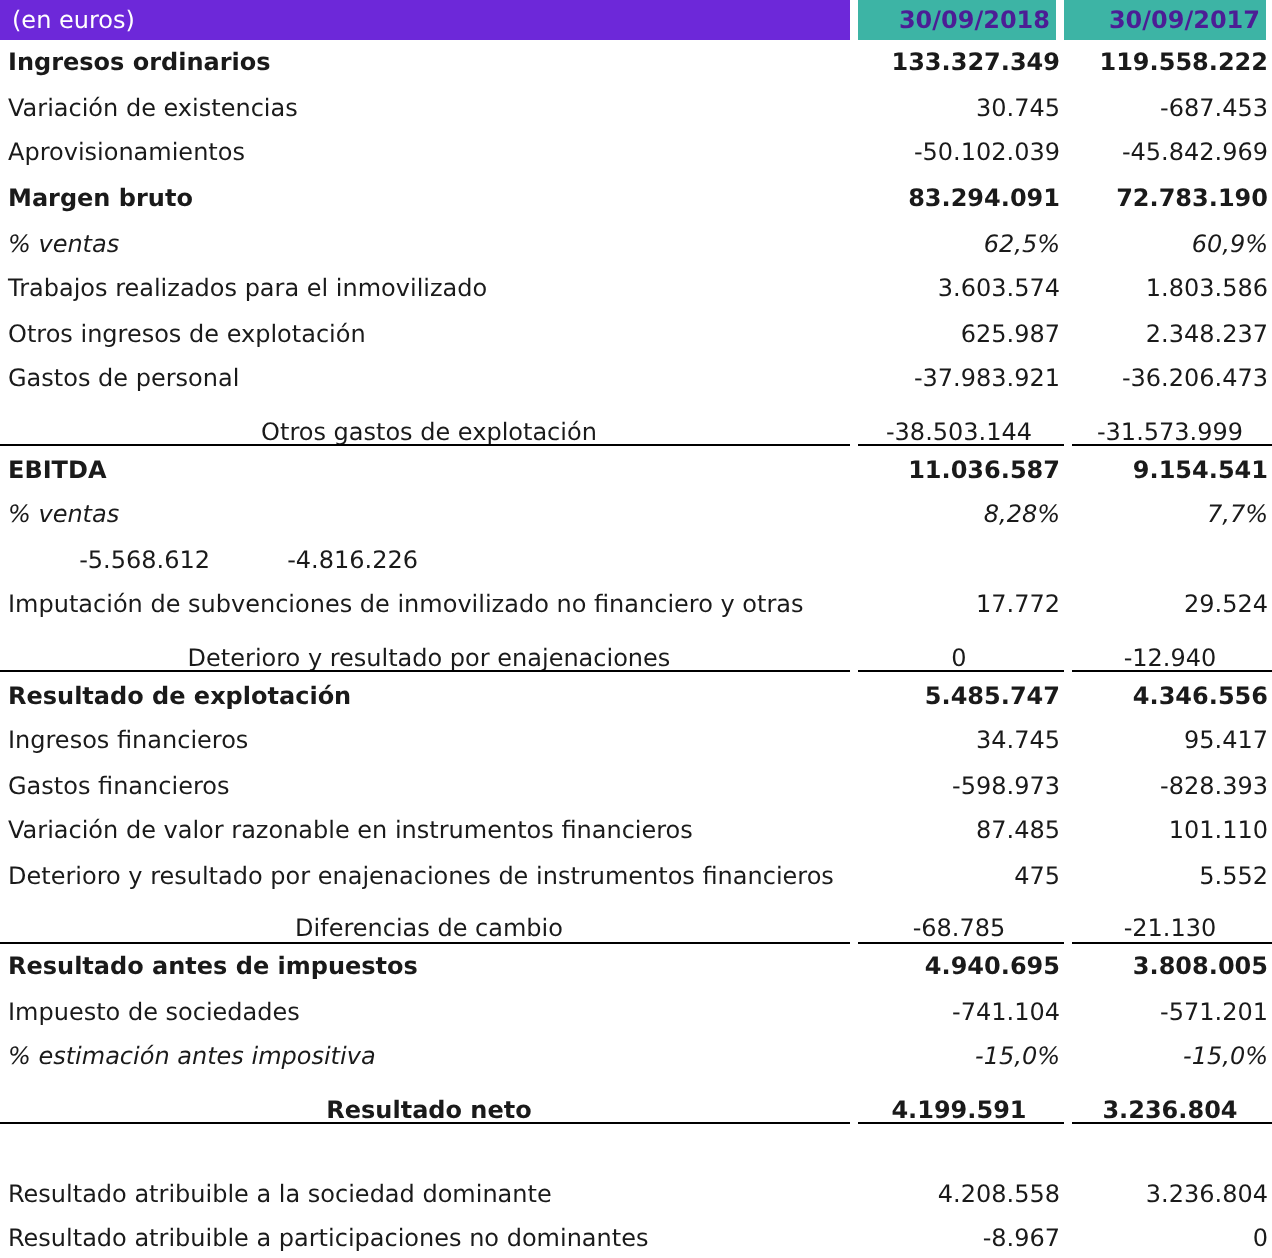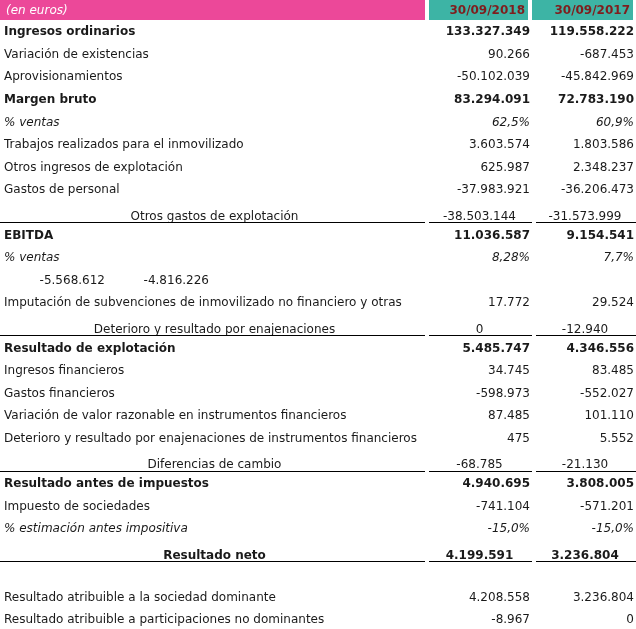--- a/index.html
+++ b/index.html
@@ -4,22 +4,22 @@
 <style>
   html, body { margin: 0; padding: 0; background: #ffffff; }
   body { width: 636px; height: 629px; overflow: hidden; font-family: "DejaVu Sans", sans-serif; font-size: 12px; color: #1a1a1a; }
   .tbl { position: relative; width: 636px; }
   .row { display: flex; height: 22.6px; align-items: center; }
   .hdr { height: 20px; }
   .c-label { width: 425px; box-sizing: border-box; padding-left: 4px; white-space: nowrap; overflow: hidden; }
   .c-val { box-sizing: border-box; text-align: right; padding-right: 2px; white-space: nowrap; }
   .c1 { width: 103px; margin-left: 4px; }
   .c2 { width: 100px; margin-left: 4px; }
-  .hdr .c-label { background: #ec4899; color: #ffffff; font-style: italic; height: 20px; line-height: 20px; padding-left: 6px; }
-  .hdr .c-val { background: #3db4a5; color: #7f1d1d; font-weight: bold; height: 20px; line-height: 20px; padding-right: 3px; }
+  .hdr .c-label { background: #6d28d9; color: #ffffff; height: 20px; line-height: 20px; padding-left: 6px; }
+  .hdr .c-val { background: #3db4a5; color: #4c1d95; font-weight: bold; height: 20px; line-height: 20px; padding-right: 3px; }
   .hdr .c1 { width: 99px; margin-left: 4px; }
   .hdr .c2 { width: 101px; margin-left: 4px; padding-left: 22px; }
   .bold { font-weight: bold; }
   .ital { font-style: italic; }
   .ul .c-label, .ul .c-val { border-bottom: 1px solid #000000; height: 22.6px; line-height: 30px; text-align: center; }
   .spacer { height: 23px; }
 </style>
 </head>
 <body>
 
@@ -30,21 +30,21 @@
     <div class="c-val c2">30/09/2017</div>
   </div>
   <div id="body-rows">
       <div class="row bold">
         <div class="c-label">Ingresos ordinarios</div>
         <div class="c-val c1">133.327.349</div>
         <div class="c-val c2">119.558.222</div>
       </div>
       <div class="row">
         <div class="c-label">Variación de existencias</div>
-        <div class="c-val c1">90.266</div>
+        <div class="c-val c1">30.745</div>
         <div class="c-val c2">-687.453</div>
       </div>
       <div class="row">
         <div class="c-label">Aprovisionamientos</div>
         <div class="c-val c1">-50.102.039</div>
         <div class="c-val c2">-45.842.969</div>
       </div>
       <div class="row bold">
         <div class="c-label">Margen bruto</div>
         <div class="c-val c1">83.294.091</div>
@@ -100,26 +100,26 @@
         <div class="c-val c2">-12.940</div>
       </div>
       <div class="row bold">
         <div class="c-label">Resultado de explotación</div>
         <div class="c-val c1">5.485.747</div>
         <div class="c-val c2">4.346.556</div>
       </div>
       <div class="row">
         <div class="c-label">Ingresos financieros</div>
         <div class="c-val c1">34.745</div>
-        <div class="c-val c2">83.485</div>
+        <div class="c-val c2">95.417</div>
       </div>
       <div class="row">
         <div class="c-label">Gastos financieros</div>
         <div class="c-val c1">-598.973</div>
-        <div class="c-val c2">-552.027</div>
+        <div class="c-val c2">-828.393</div>
       </div>
       <div class="row">
         <div class="c-label">Variación de valor razonable en instrumentos financieros</div>
         <div class="c-val c1">87.485</div>
         <div class="c-val c2">101.110</div>
       </div>
       <div class="row">
         <div class="c-label">Deterioro y resultado por enajenaciones de instrumentos financieros</div>
         <div class="c-val c1">475</div>
         <div class="c-val c2">5.552</div>

